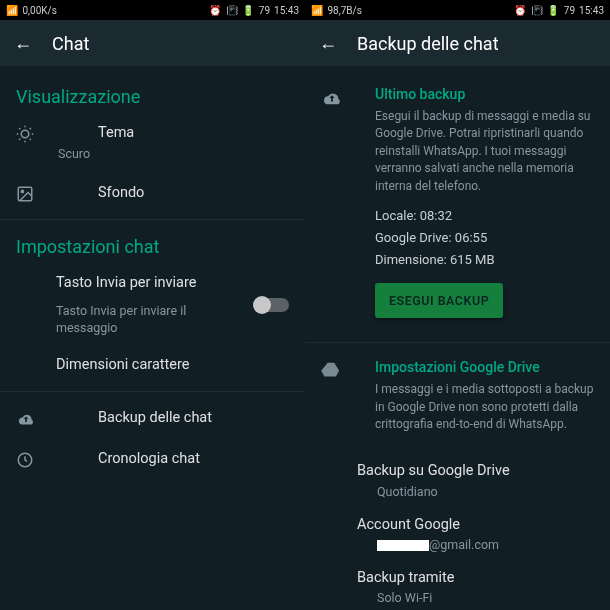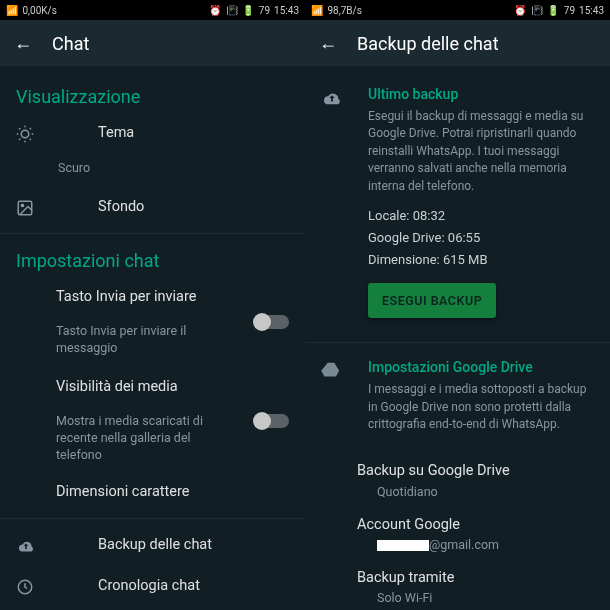--- a/index.html
+++ b/index.html
@@ -87,31 +87,31 @@
     .item .label {
       color: #e0e0e0;
       font-size: 14.5px;
       line-height: 1.4;
       margin-left: 40px;
     }
     .item .sub {
       color: #8696a0;
       font-size: 12.5px;
       line-height: 1.4;
-      margin-top: 16px;
+      margin-top: 2px;
     }
     .toggle-row {
       display: flex;
       align-items: center;
       padding: 10px 16px 10px 56px;
       gap: 28px;
     }
     .toggle-row .body { flex: 1; }
     .toggle-row .label { color: #e0e0e0; font-size: 14.5px; line-height: 1.4; }
-    .toggle-row .sub { color: #8696a0; font-size: 12.5px; line-height: 1.35; margin-top: 16px; }
+    .toggle-row .sub { color: #8696a0; font-size: 12.5px; line-height: 1.35; margin-top: 10px; }
     .toggle {
       width: 34px;
       height: 14px;
       background: #5a6268;
       border-radius: 8px;
       position: relative;
       flex-shrink: 0;
       cursor: pointer;
     }
     .toggle::after {
@@ -124,21 +124,21 @@
     }
     .divider {
       height: 1px;
       background: #1f2c33;
       margin: 6px 0;
     }
     .right-block {
       display: flex;
       align-items: flex-start;
       padding: 10px 16px;
-      gap: 25px;
+      gap: 32px;
     }
     .right-block .icn {
       width: 22px;
       color: #8696a0;
       font-size: 16px;
       margin-top: 2px;
       flex-shrink: 0;
       text-align: center;
     }
     .right-block .body { flex: 1; }
@@ -235,27 +235,20 @@
       </div>
       <div class="divider"></div>
       <div class="section-title">Impostazioni chat</div>
       <div class="toggle-row">
         <div class="body">
           <div class="label">Tasto Invia per inviare</div>
           <div class="sub">Tasto Invia per inviare il messaggio</div>
         </div>
         <div class="toggle"></div>
       </div>
-      <div class="toggle-row">
-        <div class="body">
-          <div class="label">Visibilità dei media</div>
-          <div class="sub">Mostra i media scaricati di recente nella galleria del telefono</div>
-        </div>
-        <div class="toggle"></div>
-      </div>
       <div class="toggle-row" style="padding-top:8px;">
         <div class="body">
           <div class="label">Dimensioni carattere</div>
         </div>
       </div>
       <div class="divider"></div>
       <div class="item">
         <span class="icn">
           <svg width="20" height="16" viewBox="0 0 24 20" fill="#8696a0">
               <path d="M19 12a6 6 0 00-11.3-2.7A4.5 4.5 0 006 18h13a3.5 3.5 0 000-6z"></path>

